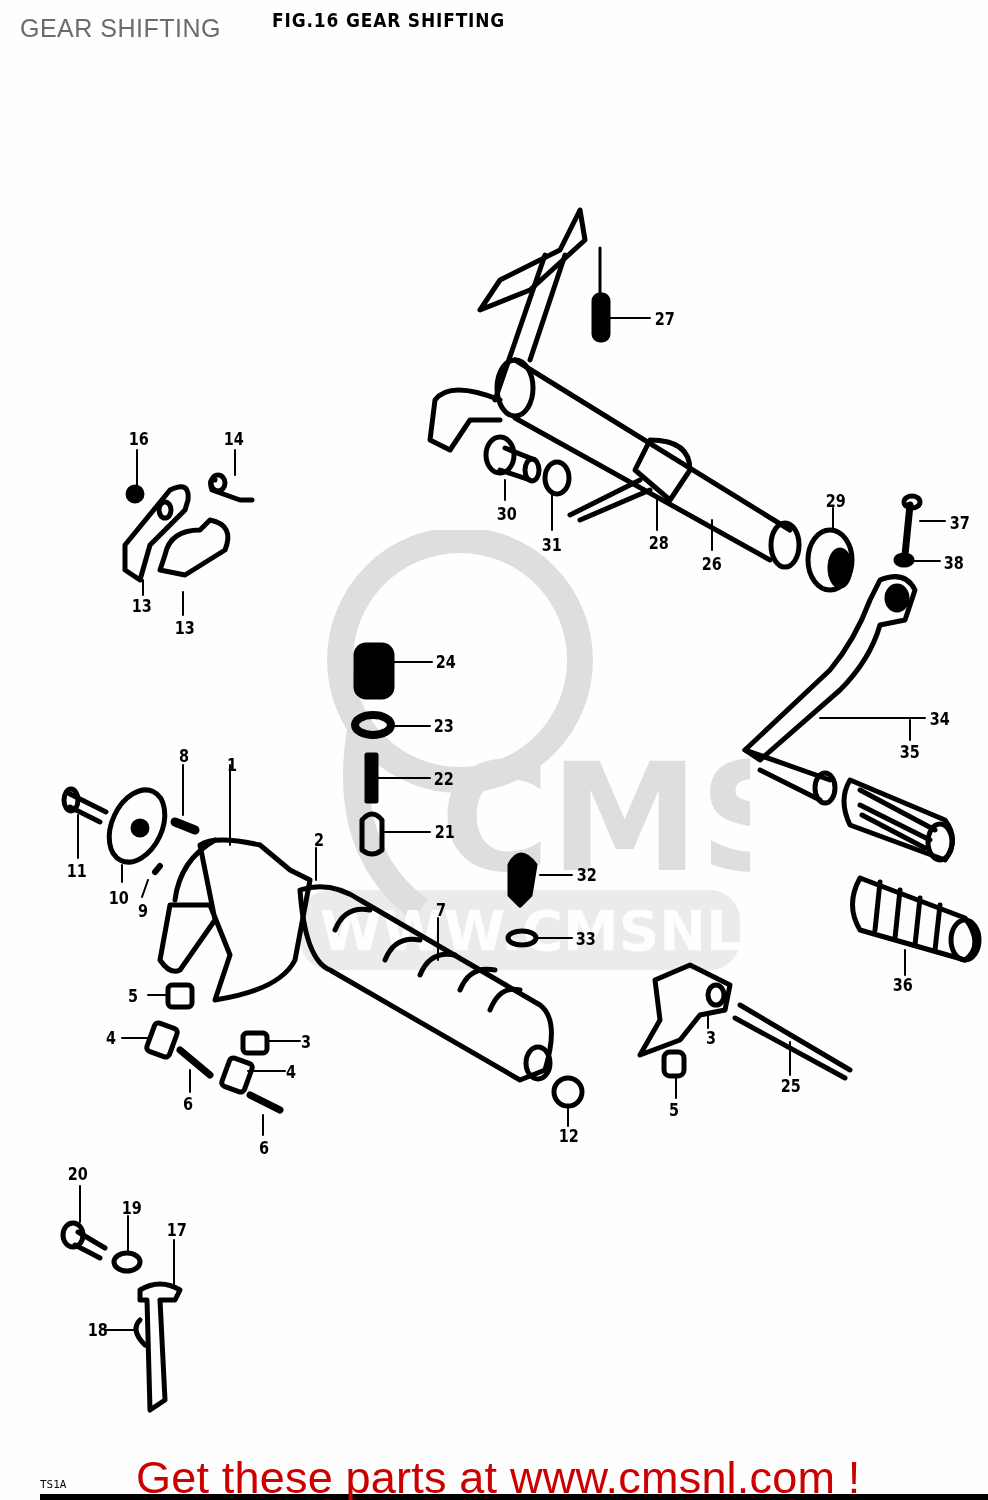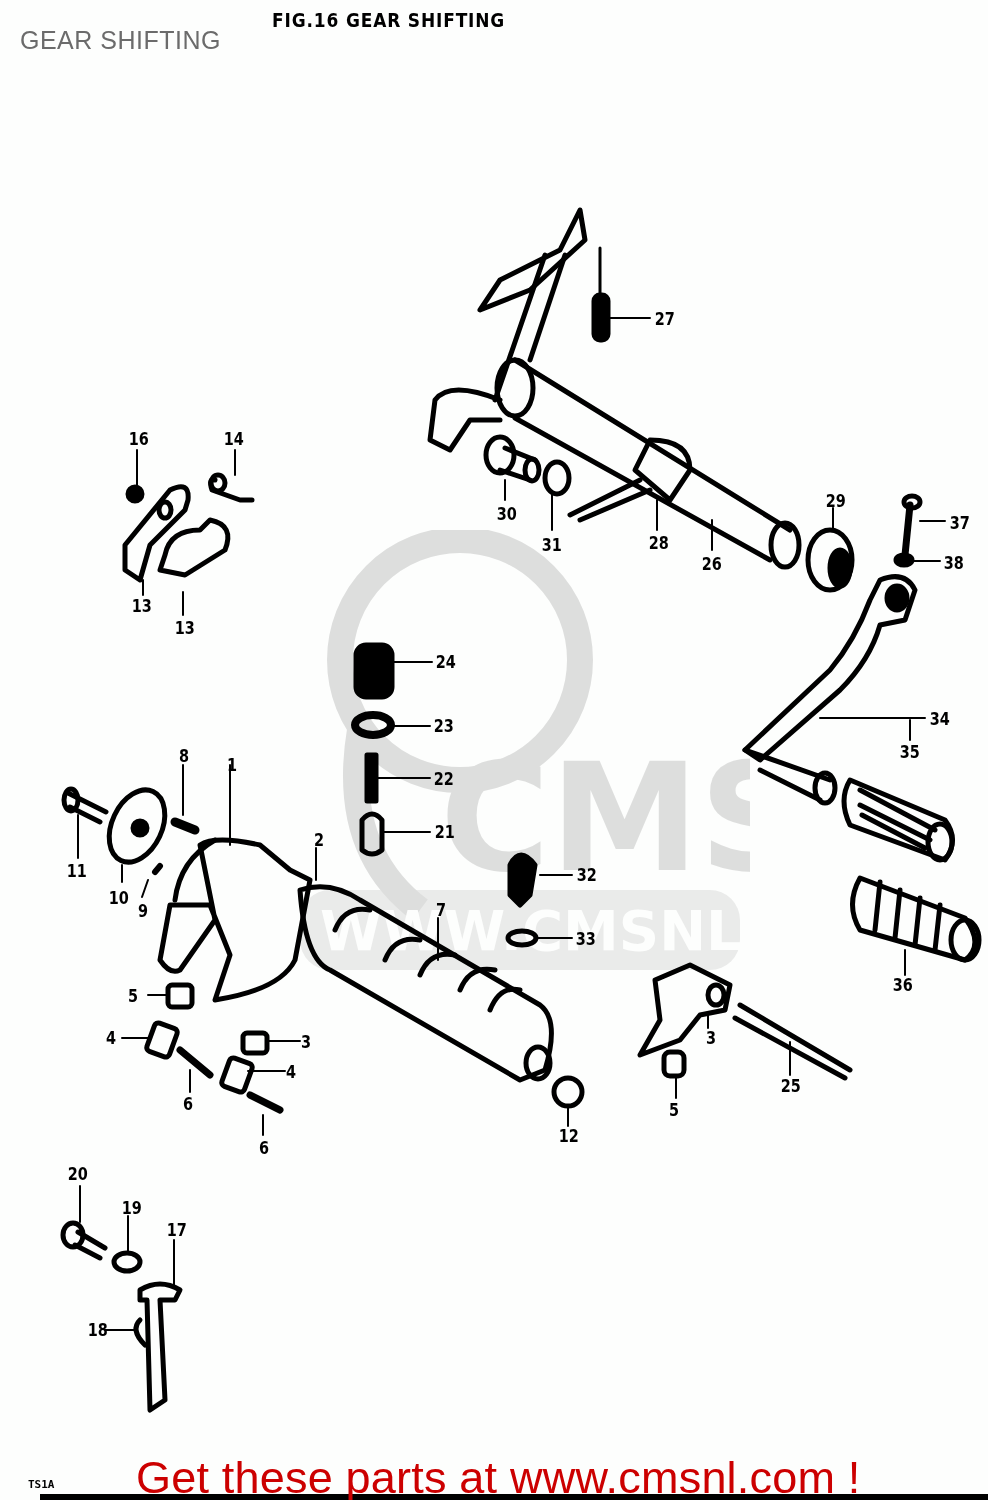--- a/index.html
+++ b/index.html
@@ -1,27 +1,27 @@
 <!DOCTYPE html>
 <html><head>
 <meta charset="utf-8">
 <style>
   html, body { margin: 0; padding: 0; background: #fdfefd; }
   body { width: 988px; height: 1500px; position: relative; overflow: hidden;
          font-family: "Liberation Sans", sans-serif; }
   .page-label { position: absolute; left: 20px; top: 14px; font-size: 25px;
-                color: #6b6b6b; letter-spacing: 0.5px; margin-top: 12px; }
+                color: #6b6b6b; letter-spacing: 0.5px; }
   .fig-title { position: absolute; left: 272px; top: 8px; font-family: "DejaVu Sans", sans-serif;
                font-weight: bold; font-size: 20px; color: #000; letter-spacing: 1px;
                transform: scaleX(0.85); transform-origin: left; }
   .diagram { position: absolute; left: 0; top: 0; width: 988px; height: 1500px; }
   .callout { position: absolute; font-family: "DejaVu Sans", sans-serif; font-weight: bold;
              font-size: 17px; color: #000; line-height: 1; transform: scaleX(0.85); }
   .watermark { position: absolute; left: 300px; top: 530px; width: 450px; height: 460px; opacity: 0.12; }
-  .footer-code { position: absolute; left: 28px; top: 1478px; font-size: 11px; font-weight: bold; color: #000;
+  .footer-code { position: absolute; left: 40px; top: 1478px; font-size: 11px; font-weight: normal; color: #000;
                  font-family: "DejaVu Sans Mono", monospace; }
   .footer-line { position: absolute; left: 40px; top: 1494px; width: 948px; height: 6px; background: #000; }
   .cta { position: absolute; left: 136px; top: 1452px; font-size: 45px; color: #cc0000;
          letter-spacing: 0.2px; text-decoration: none; }
 </style>
 </head>
 <body>
 
 <div class="page-label">GEAR SHIFTING</div>
 <div class="fig-title">FIG.16  GEAR SHIFTING</div>

